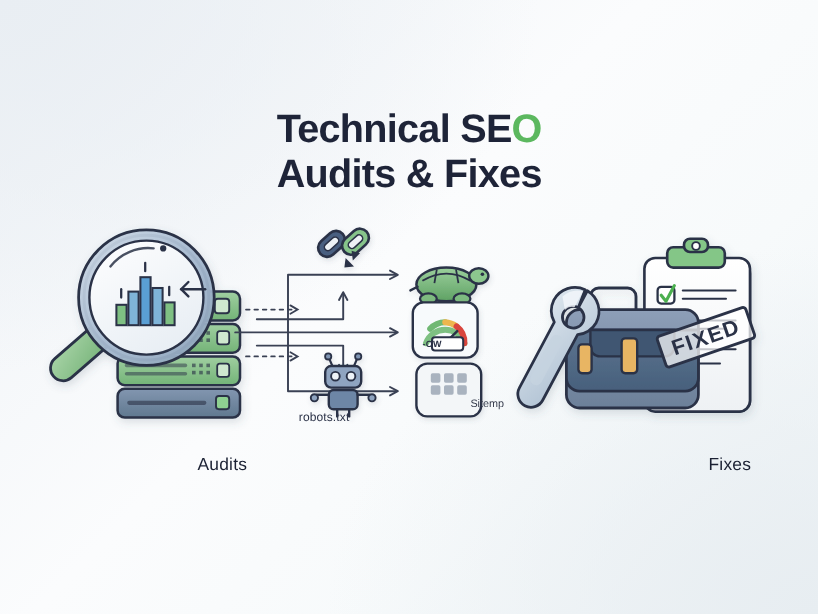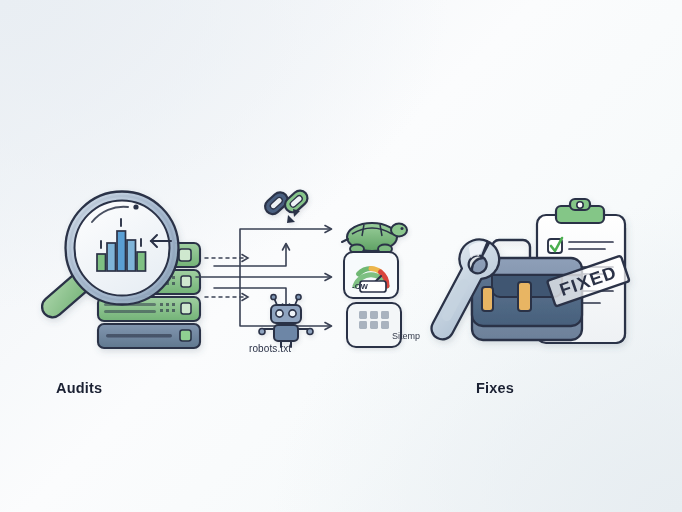--- a/index.html
+++ b/index.html
@@ -39,23 +39,23 @@
     white-space: pre;
   }
   .title-accent {
     color: #5cb85f;
   }
 
   
   .caption {
     position: absolute;
     font-size: 14.5px;
-    font-weight: bold;
+    font-weight: normal;
     color: #1b2133;
-    text-align: left;
+    text-align: right;
     letter-spacing: 0.2px;
   }
   #caption-audits { left: 56px; top: 380px; width: 150px; }
   #caption-fixes  { left: 476px; top: 380px; width: 150px; }
 
   
   .icon-caption {
     position: absolute;
     font-size: 10px;
     color: #2b3247;
@@ -85,20 +85,22 @@
     font-size: 7.5px; font-weight: bold; color: #2b3247;
     letter-spacing: 0.2px;
   }
 </style>
 </head>
 <body>
 
 <div id="stage">
 
   <div id="title-block">
+    <div class="title-line"><span>Technical SE</span><span class="title-accent">O</span></div>
+    <div class="title-line">Audits &amp; Fixes</div>
   </div>
 
   <svg class="art" viewBox="0 0 682 512">
     <defs>
       <linearGradient id="lensGrad" x1="0" y1="0" x2="0.6" y2="1">
         <stop offset="0%" stop-color="#ffffff"></stop>
         <stop offset="100%" stop-color="#e8eef4"></stop>
       </linearGradient>
       <linearGradient id="ringGrad" x1="0" y1="0" x2="1" y2="1">
         <stop offset="0%" stop-color="#cdd9e6"></stop>

